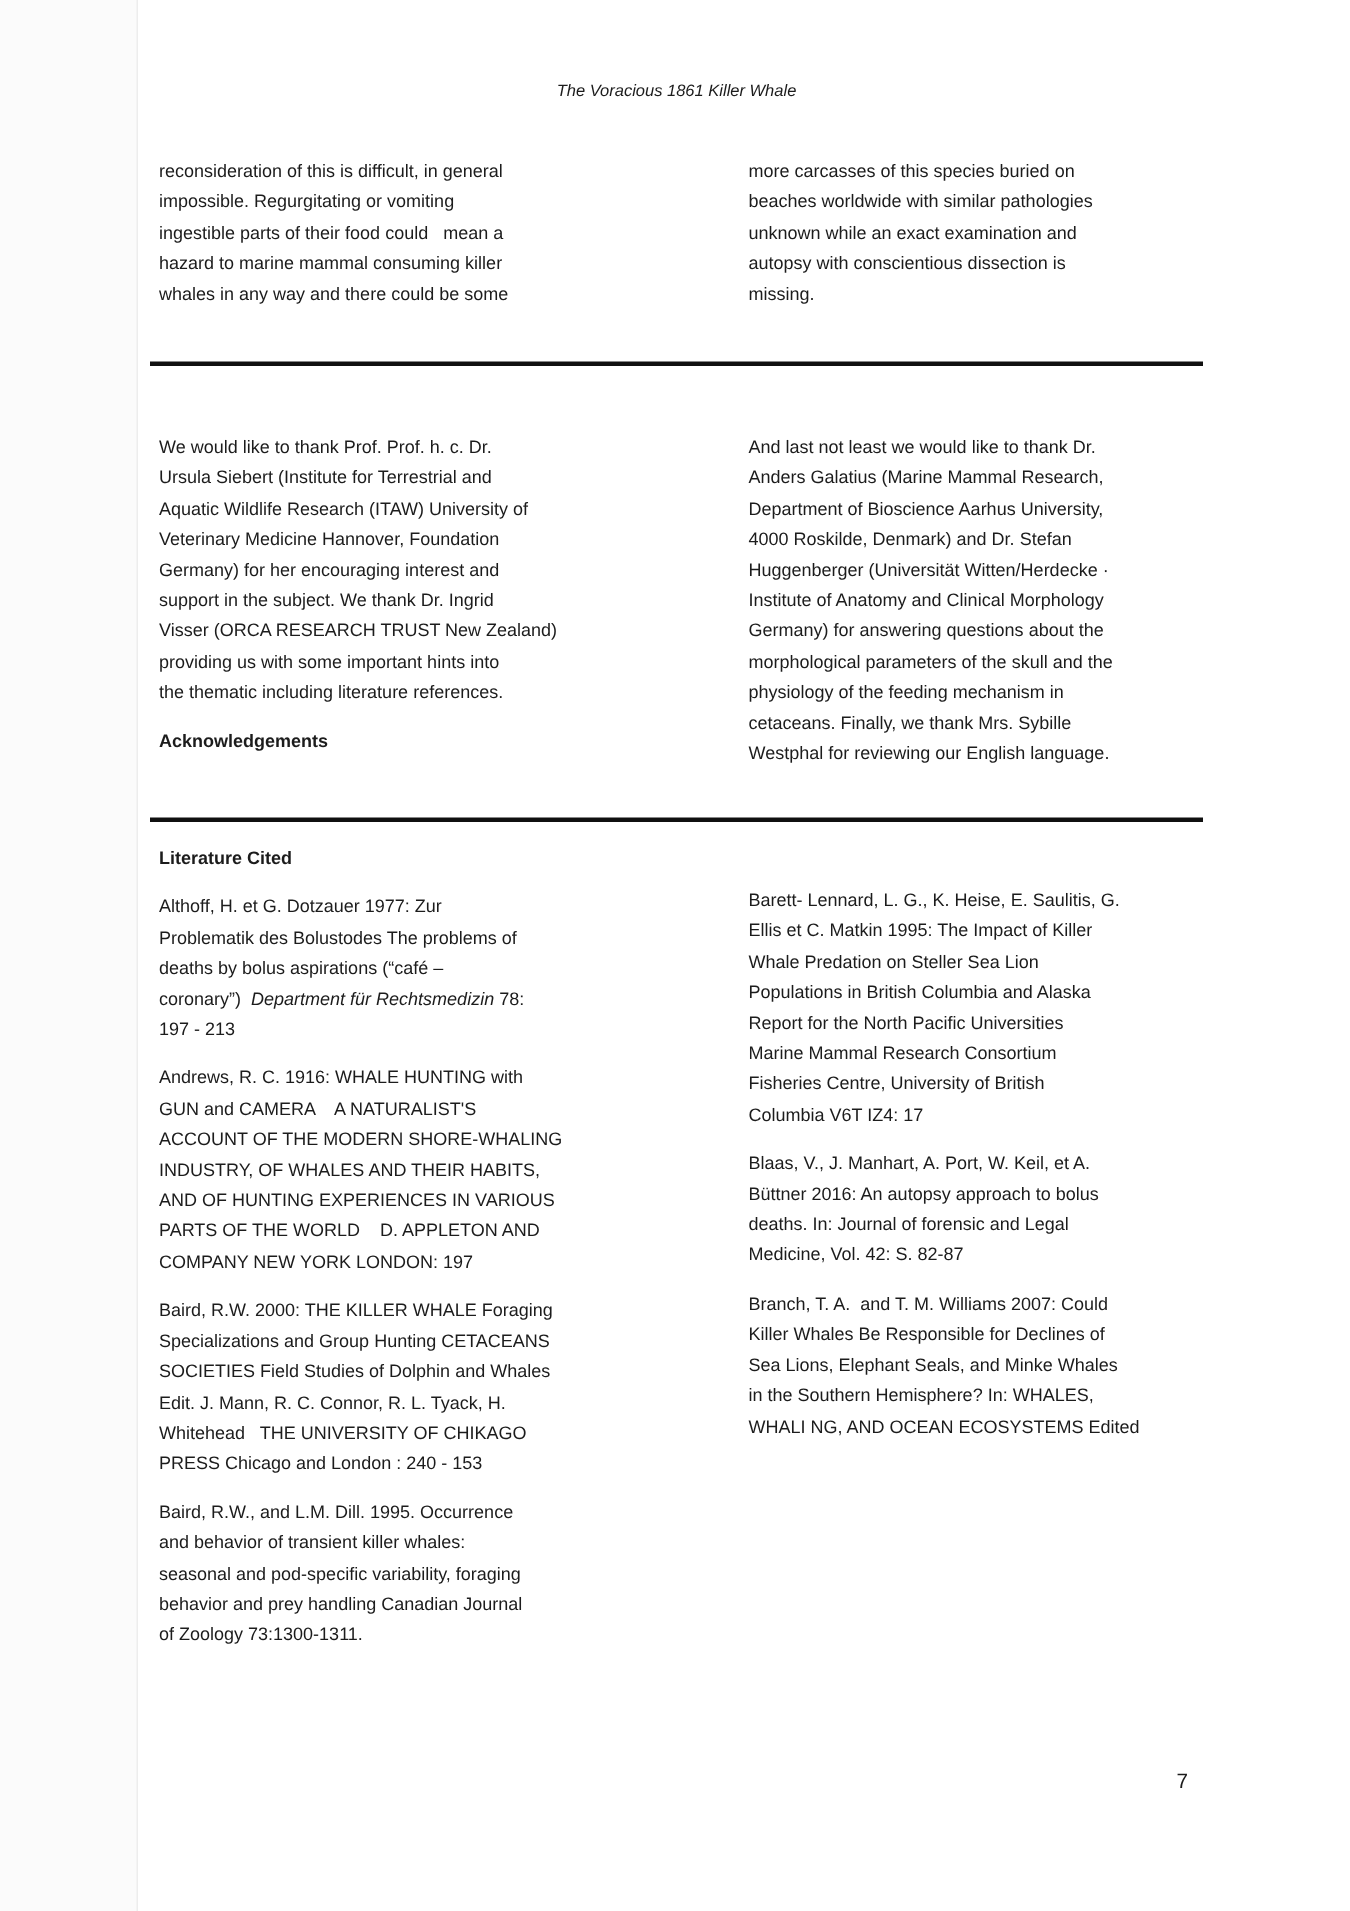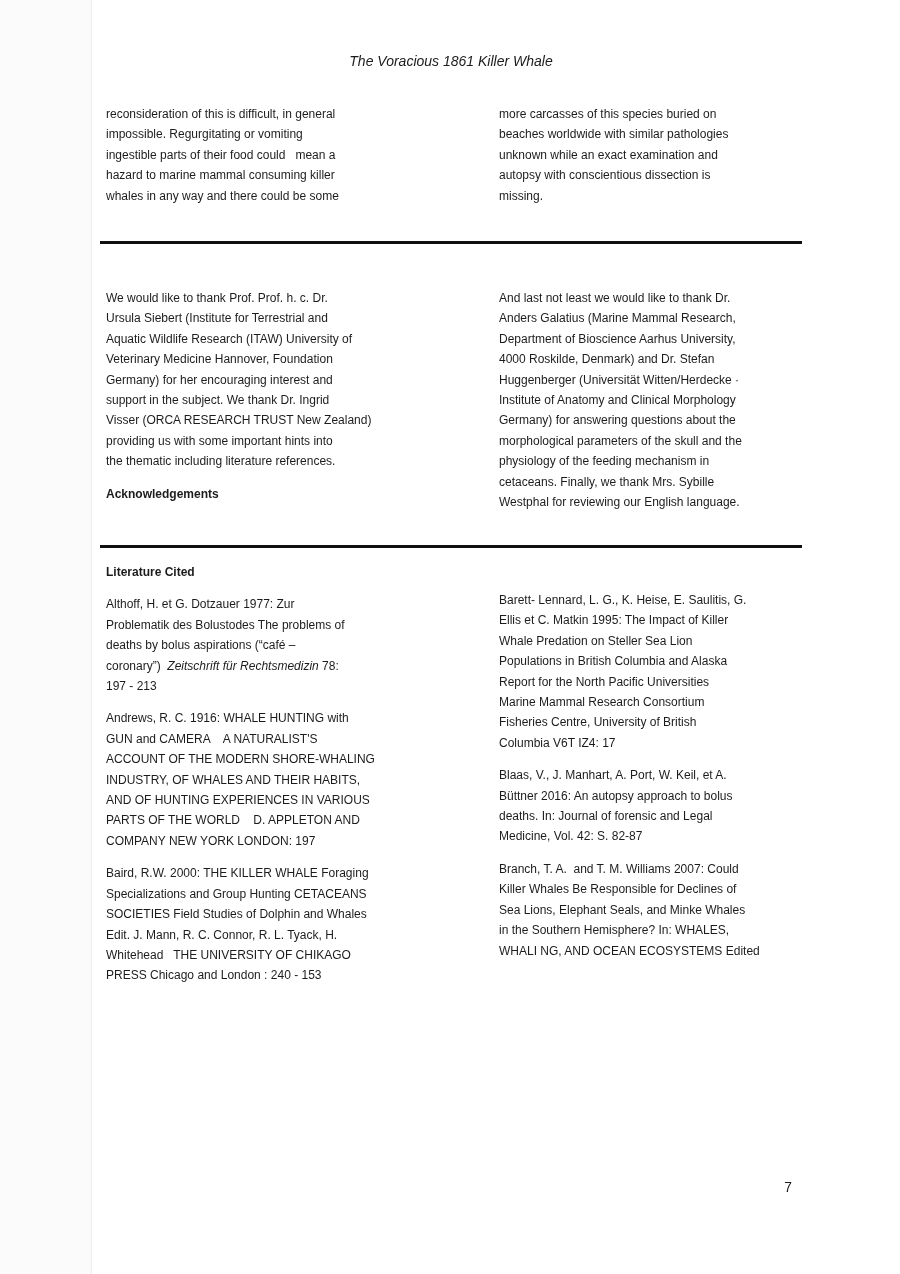--- a/index.html
+++ b/index.html
@@ -10,21 +10,21 @@
     color: #1c1c1c;
     overflow: hidden;
   }
   .sheet { position: relative; width: 900px; height: 1274px; background: #ffffff; }
   .gutter {
     position: absolute; left: 0; top: 0; width: 92px; height: 1274px;
     background: #fbfbfb; border-right: 1px solid #ededed;
   }
   .running-head {
     position: absolute; left: 106px; top: 50px; width: 690px;
-    text-align: center; font-style: italic; font-size: 14px; line-height: 22px;
+    text-align: center; font-style: italic; font-size: 11px; line-height: 22px;
   }
   .cl { position: absolute; left: 106px; width: 326px; }
   .cr { position: absolute; left: 499px; width: 326px; }
   .p {
     white-space: pre-wrap;
     font-size: 12px;
     line-height: 20.4px;
     margin: 0 0 12px 0;
   }
   .h { font-weight: bold; }
@@ -90,35 +90,40 @@
 Westphal for reviewing our English language.</div>
   </div>
 
   <div class="rule" style="top:545px"></div>
 
   <div class="cl" style="top:562px">
     <div class="p h">Literature Cited</div>
     <div class="p"><span>Althoff, H. et G. Dotzauer 1977: Zur
 Problematik des Bolustodes The problems of
 deaths by bolus aspirations (“café –
-coronary”)  </span><span class="it">Zeitschrift für Rechtsmedizin</span><span> 78:
+coronary”)  </span><span class="it">Department für Rechtsmedizin</span><span> 78:
 197 - 213</span></div>
     <div class="p">Andrews, R. C. 1916: WHALE HUNTING with
 GUN and CAMERA    A NATURALIST'S
 ACCOUNT OF THE MODERN SHORE-WHALING
 INDUSTRY, OF WHALES AND THEIR HABITS,
 AND OF HUNTING EXPERIENCES IN VARIOUS
 PARTS OF THE WORLD    D. APPLETON AND
 COMPANY NEW YORK LONDON: 197</div>
     <div class="p">Baird, R.W. 2000: THE KILLER WHALE Foraging
 Specializations and Group Hunting CETACEANS
 SOCIETIES Field Studies of Dolphin and Whales
 Edit. J. Mann, R. C. Connor, R. L. Tyack, H.
 Whitehead   THE UNIVERSITY OF CHIKAGO
 PRESS Chicago and London : 240 - 153</div>
+    <div class="p">Baird, R.W., and L.M. Dill. 1995. Occurrence
+and behavior of transient killer whales:
+seasonal and pod-specific variability, foraging
+behavior and prey handling Canadian Journal
+of Zoology 73:1300-1311.</div>
   </div>
   <div class="cr" style="top:590px">
     <div class="p">Barett- Lennard, L. G., K. Heise, E. Saulitis, G.
 Ellis et C. Matkin 1995: The Impact of Killer
 Whale Predation on Steller Sea Lion
 Populations in British Columbia and Alaska
 Report for the North Pacific Universities
 Marine Mammal Research Consortium
 Fisheries Centre, University of British
 Columbia V6T IZ4: 17</div>

